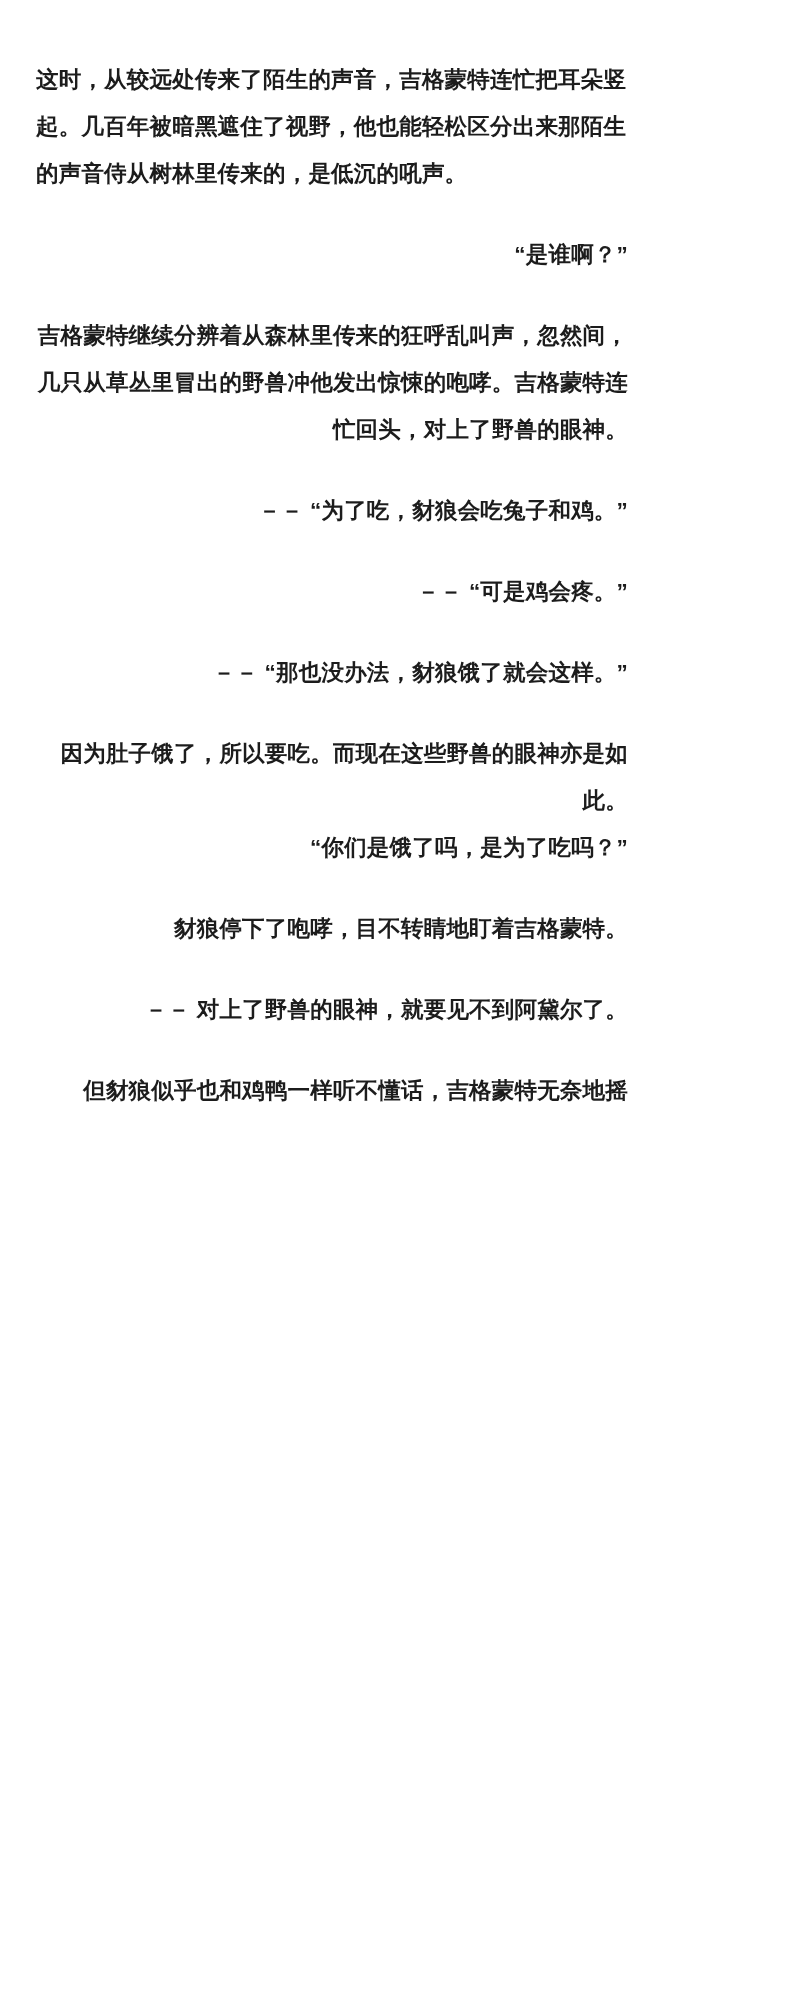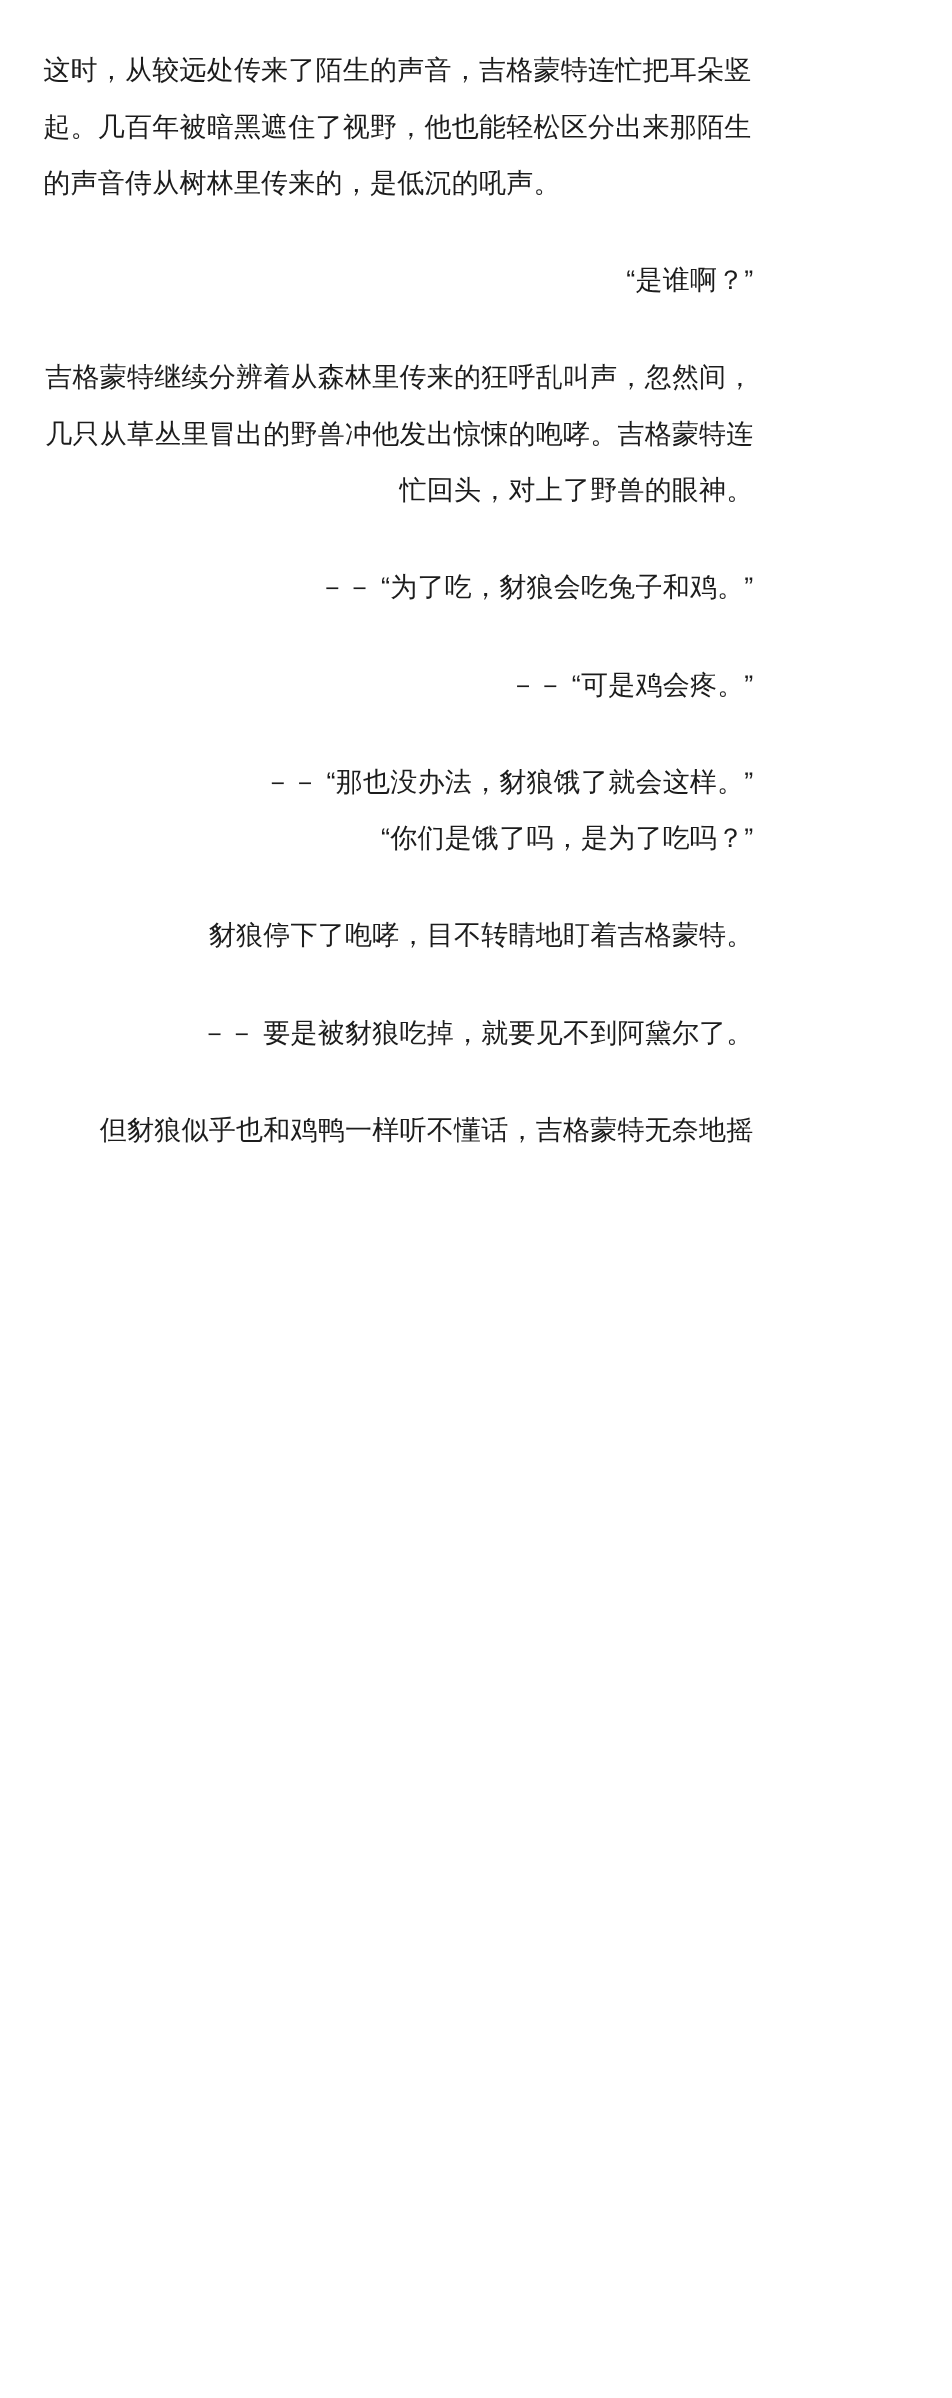--- a/index.html
+++ b/index.html
@@ -9,22 +9,23 @@
   }
   body {
     font-family: "Liberation Sans", "DejaVu Sans", sans-serif;
     color: #1a1a1a;
   }
   .page {
     width: 664px;
     min-height: 1998px;
     box-sizing: border-box;
     background: #ffffff;
-    padding: 35px 36px 20px 36px;
+    padding: 56px 36px 20px 36px;
     position: relative;
+    font-weight: bold;
   }
   .para {
     font-size: 22.5px;
     line-height: 47px;
     letter-spacing: 0.2px;
     color: #1c1c1c;
     margin: 0;
     text-align: left;
     word-break: break-all;
   }
@@ -54,23 +55,24 @@
   <p class="para">吉格蒙特继续分辨着从森林里传来的狂呼乱叫声，忽然间，几只从草丛里冒出的野兽冲他发出惊悚的咆哮。吉格蒙特连忙回头，对上了野兽的眼神。</p>
 
 
 
   <p class="para dash">－－ “为了吃，豺狼会吃兔子和鸡。”</p>
 
   <p class="para dash">－－ “可是鸡会疼。”</p>
 
   <p class="para dash">－－ “那也没办法，豺狼饿了就会这样。”</p>
 
+  <p class="para">因为肚子饿了，所以要吃。而现在这些野兽的眼神亦是如此。</p>
 
   <p class="para tight indent">“你们是饿了吗，是为了吃吗？”</p>
 
   <p class="para">豺狼停下了咆哮，目不转睛地盯着吉格蒙特。</p>
 
-  <p class="para dash">－－ 要是被豺狼吃掉，就要见不到阿黛尔了。</p>
+  <p class="para dash">－－ 对上了野兽的眼神，就要见不到阿黛尔了。</p>
 
 
   <p class="para">但豺狼似乎也和鸡鸭一样听不懂话，吉格蒙特无奈地摇</p>
 
 </div>
 
 </body></html>

